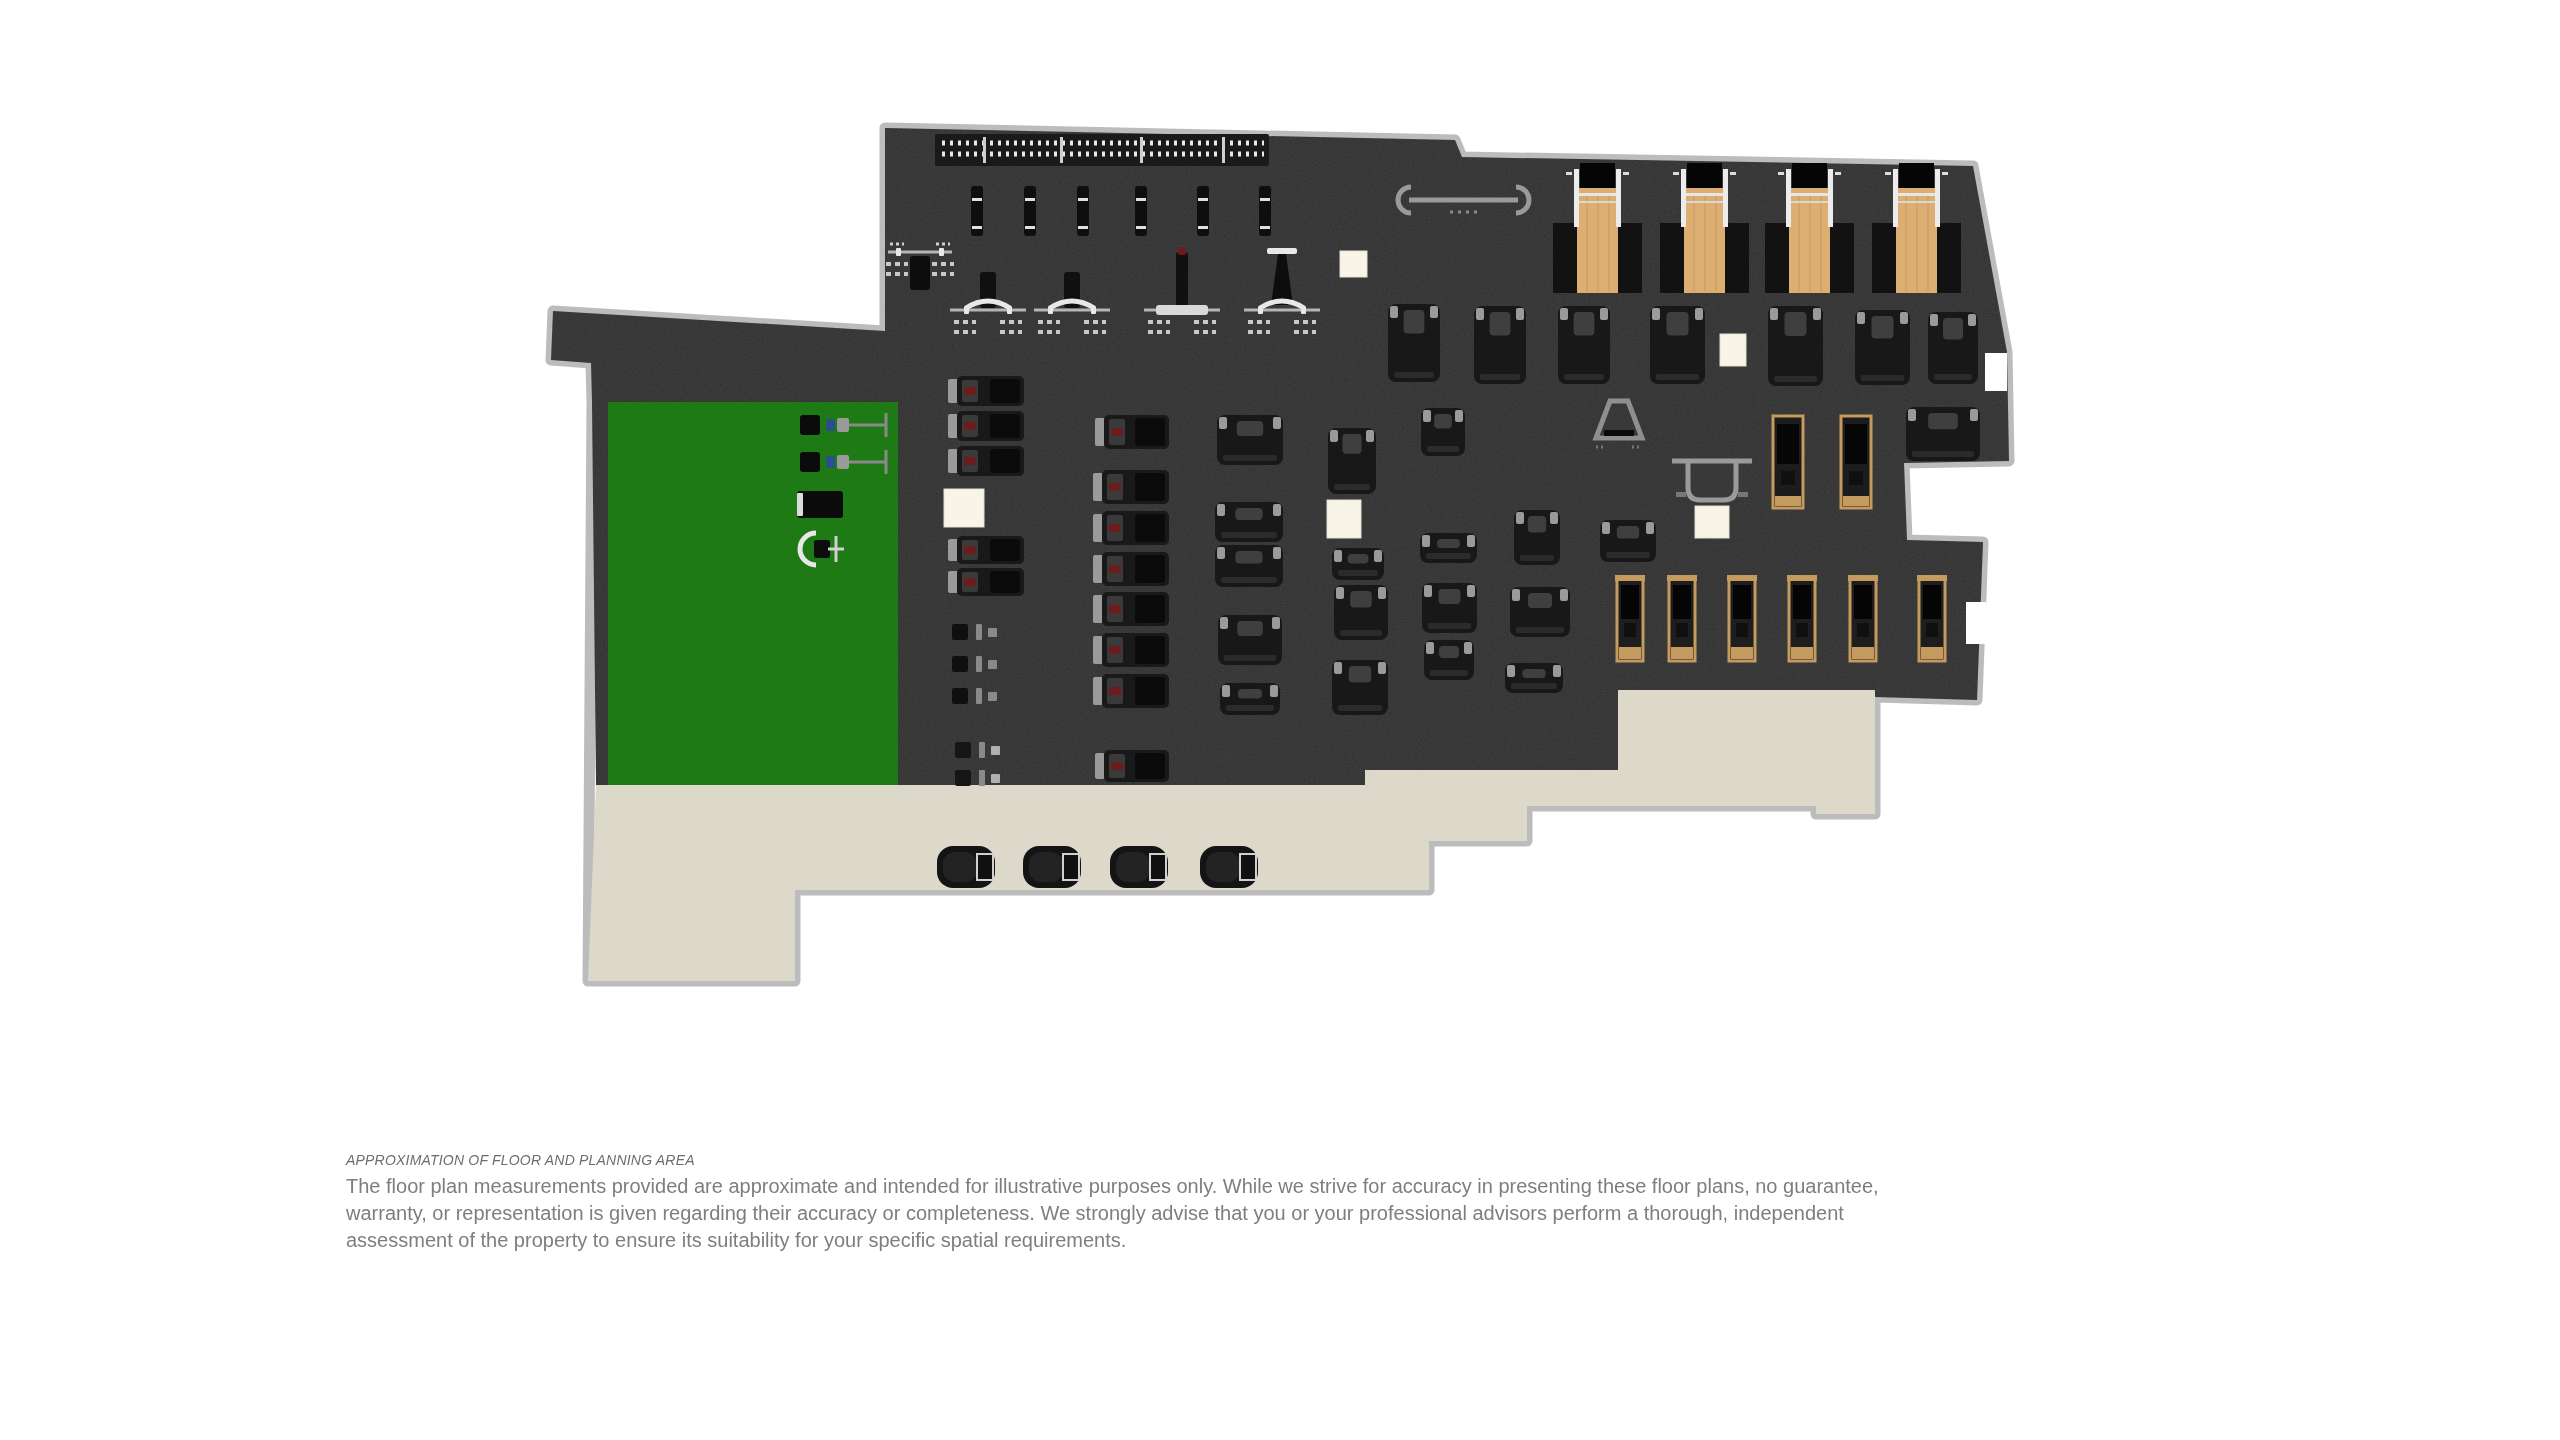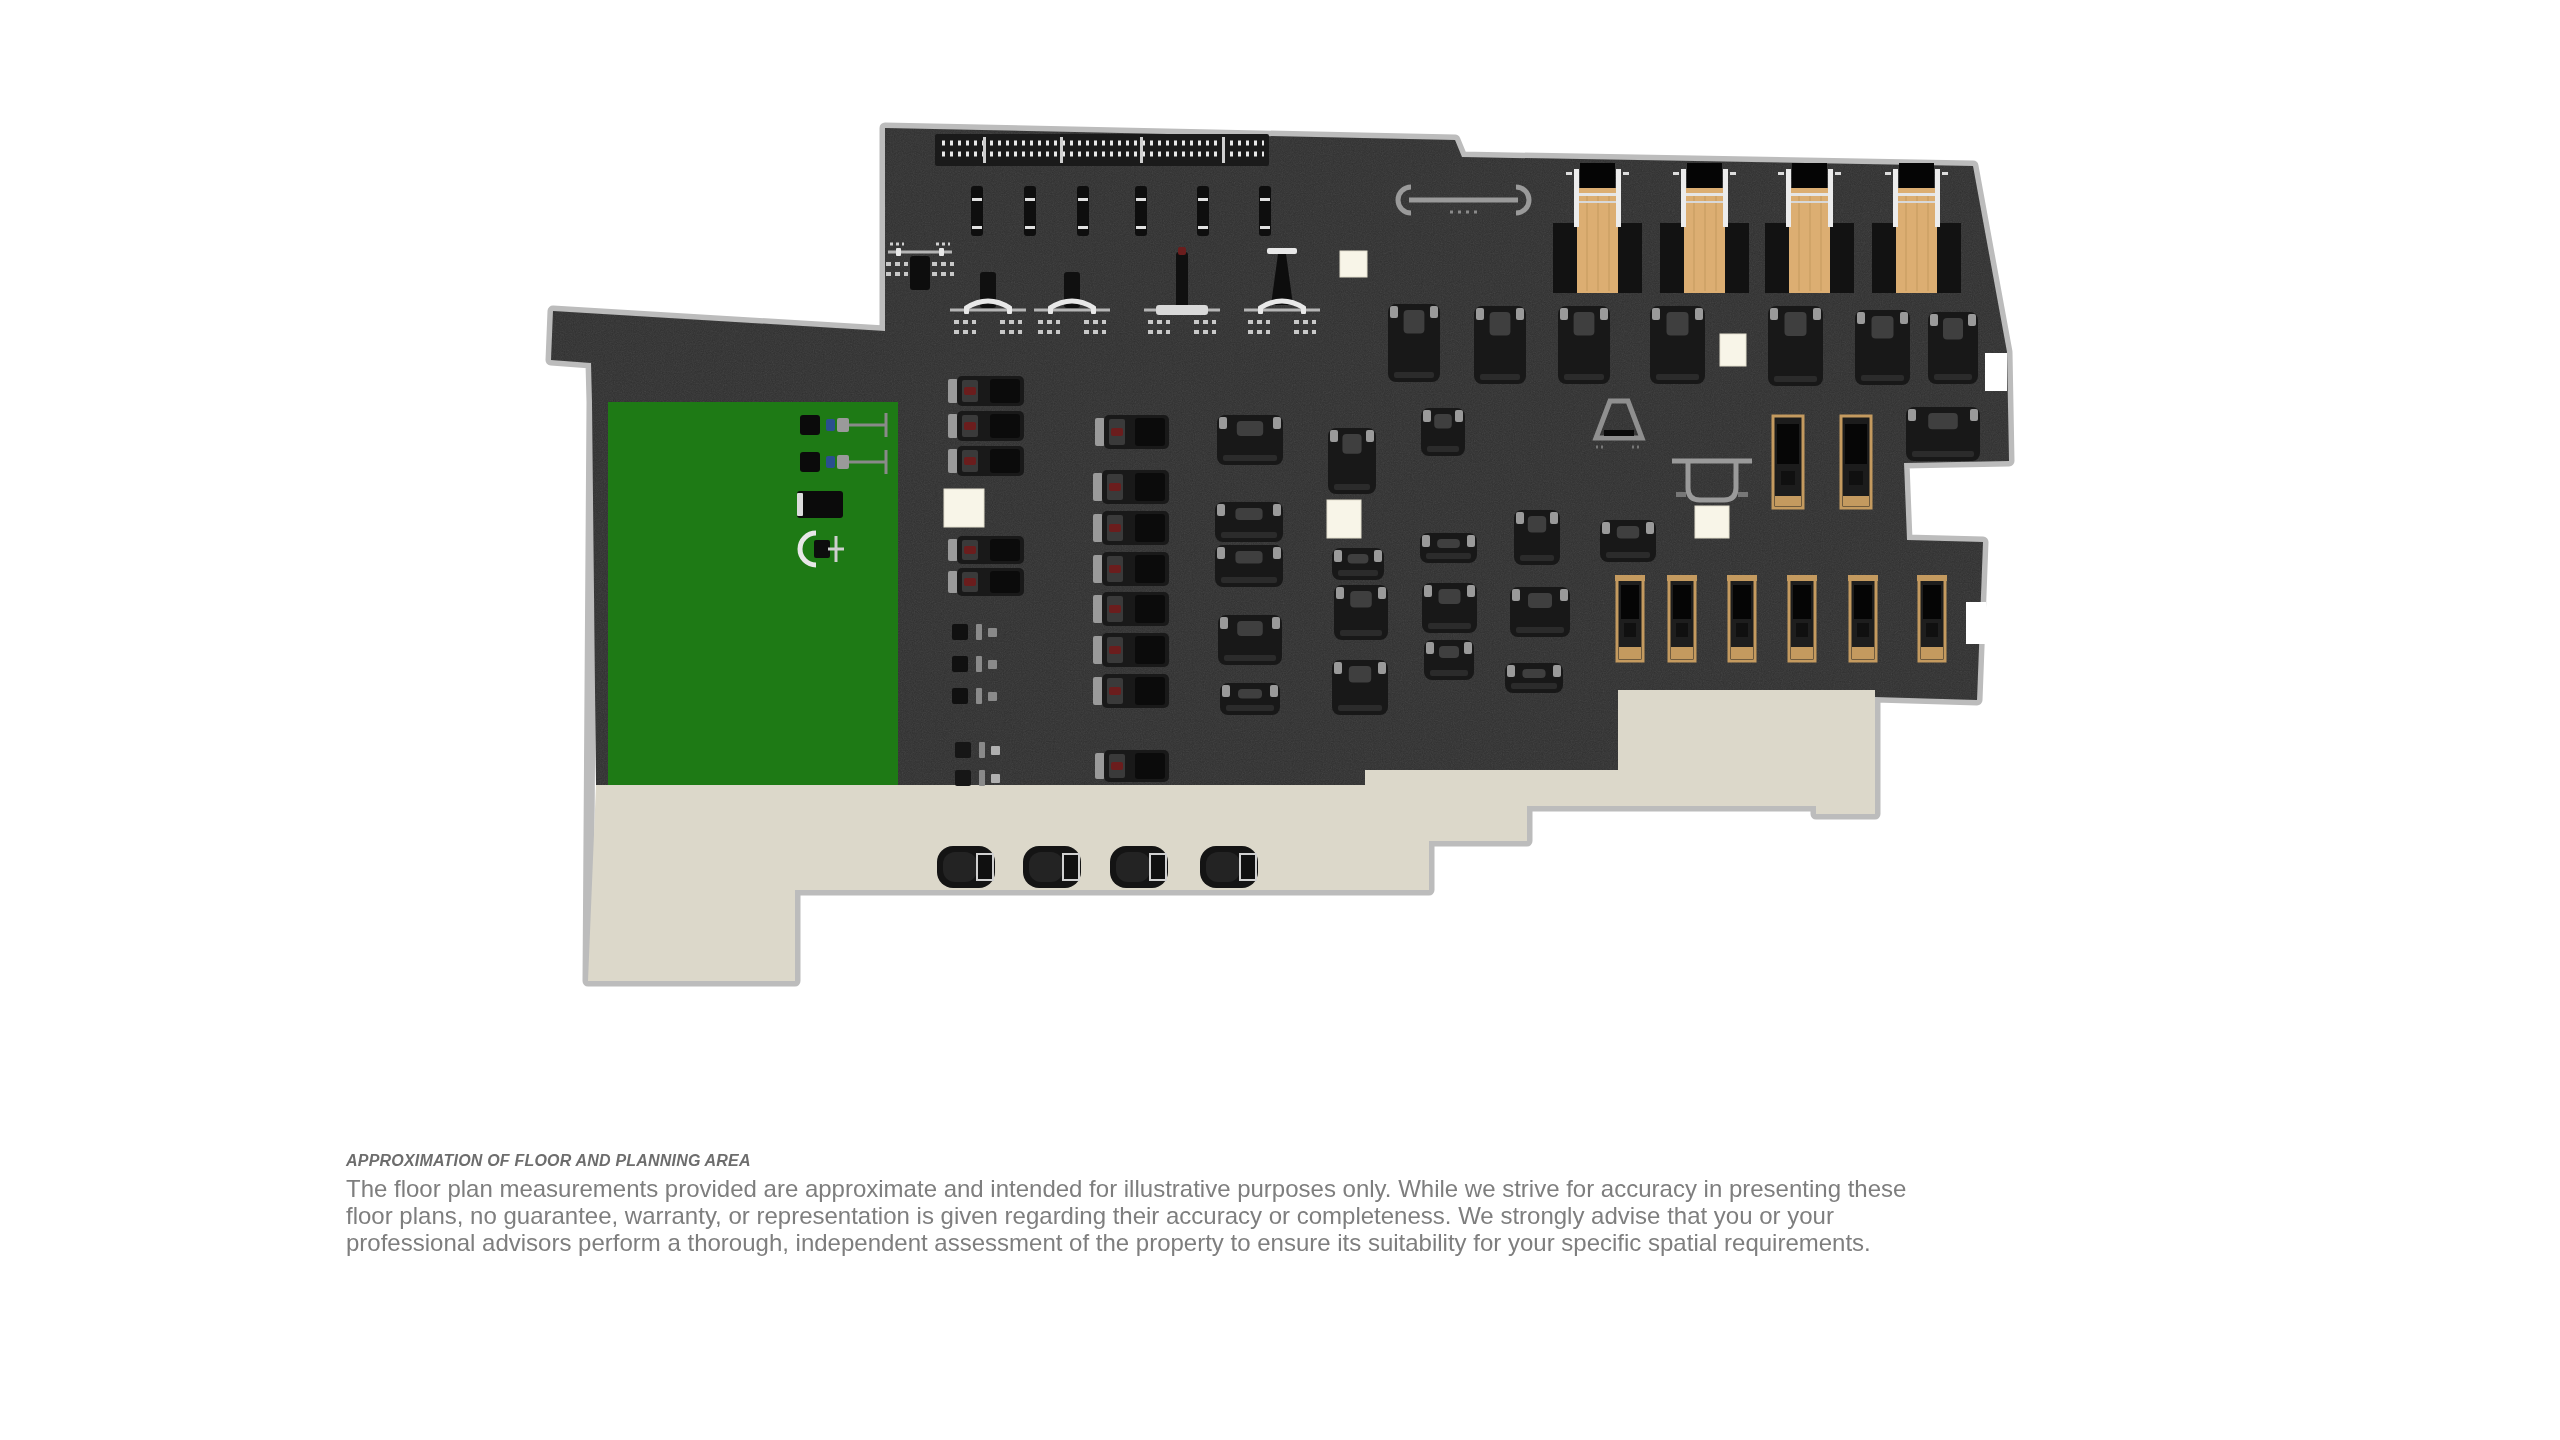--- a/index.html
+++ b/index.html
@@ -1,21 +1,21 @@
 <!DOCTYPE html>
 <html><head>
 <meta charset="utf-8">
 <style>
   html,body{margin:0;padding:0;background:#ffffff;}
   .stage{position:relative;width:2560px;height:1440px;background:#ffffff;overflow:hidden;
          font-family:"Liberation Sans",sans-serif;}
   #plan{position:absolute;left:0;top:0;}
   .disclaimer{position:absolute;left:346px;top:1152px;width:1580px;}
-  .d-title{font-size:16px;font-weight:bold;font-style:italic;color:#6d6d6d;letter-spacing:0.2px;margin:0 0 5px 0;}
-  .d-body{font-size:24px;line-height:27px;color:#7e7e7e;margin:0;}
+  .d-title{font-size:14px;font-weight:normal;font-style:italic;color:#6d6d6d;letter-spacing:0.2px;margin:0 0 5px 0;}
+  .d-body{font-size:20px;line-height:27px;color:#7e7e7e;margin:0;}
 </style>
 </head>
 <body>
 
 <div class="stage">
   <svg id="plan" width="2560" height="1440" viewBox="0 0 2560 1440">
       <defs>
         <filter id="nz" x="0" y="0" width="100%" height="100%">
           <feTurbulence type="fractalNoise" baseFrequency="0.9" numOctaves="2" stitchTiles="stitch"></feTurbulence>
           <feColorMatrix type="saturate" values="0"></feColorMatrix>

